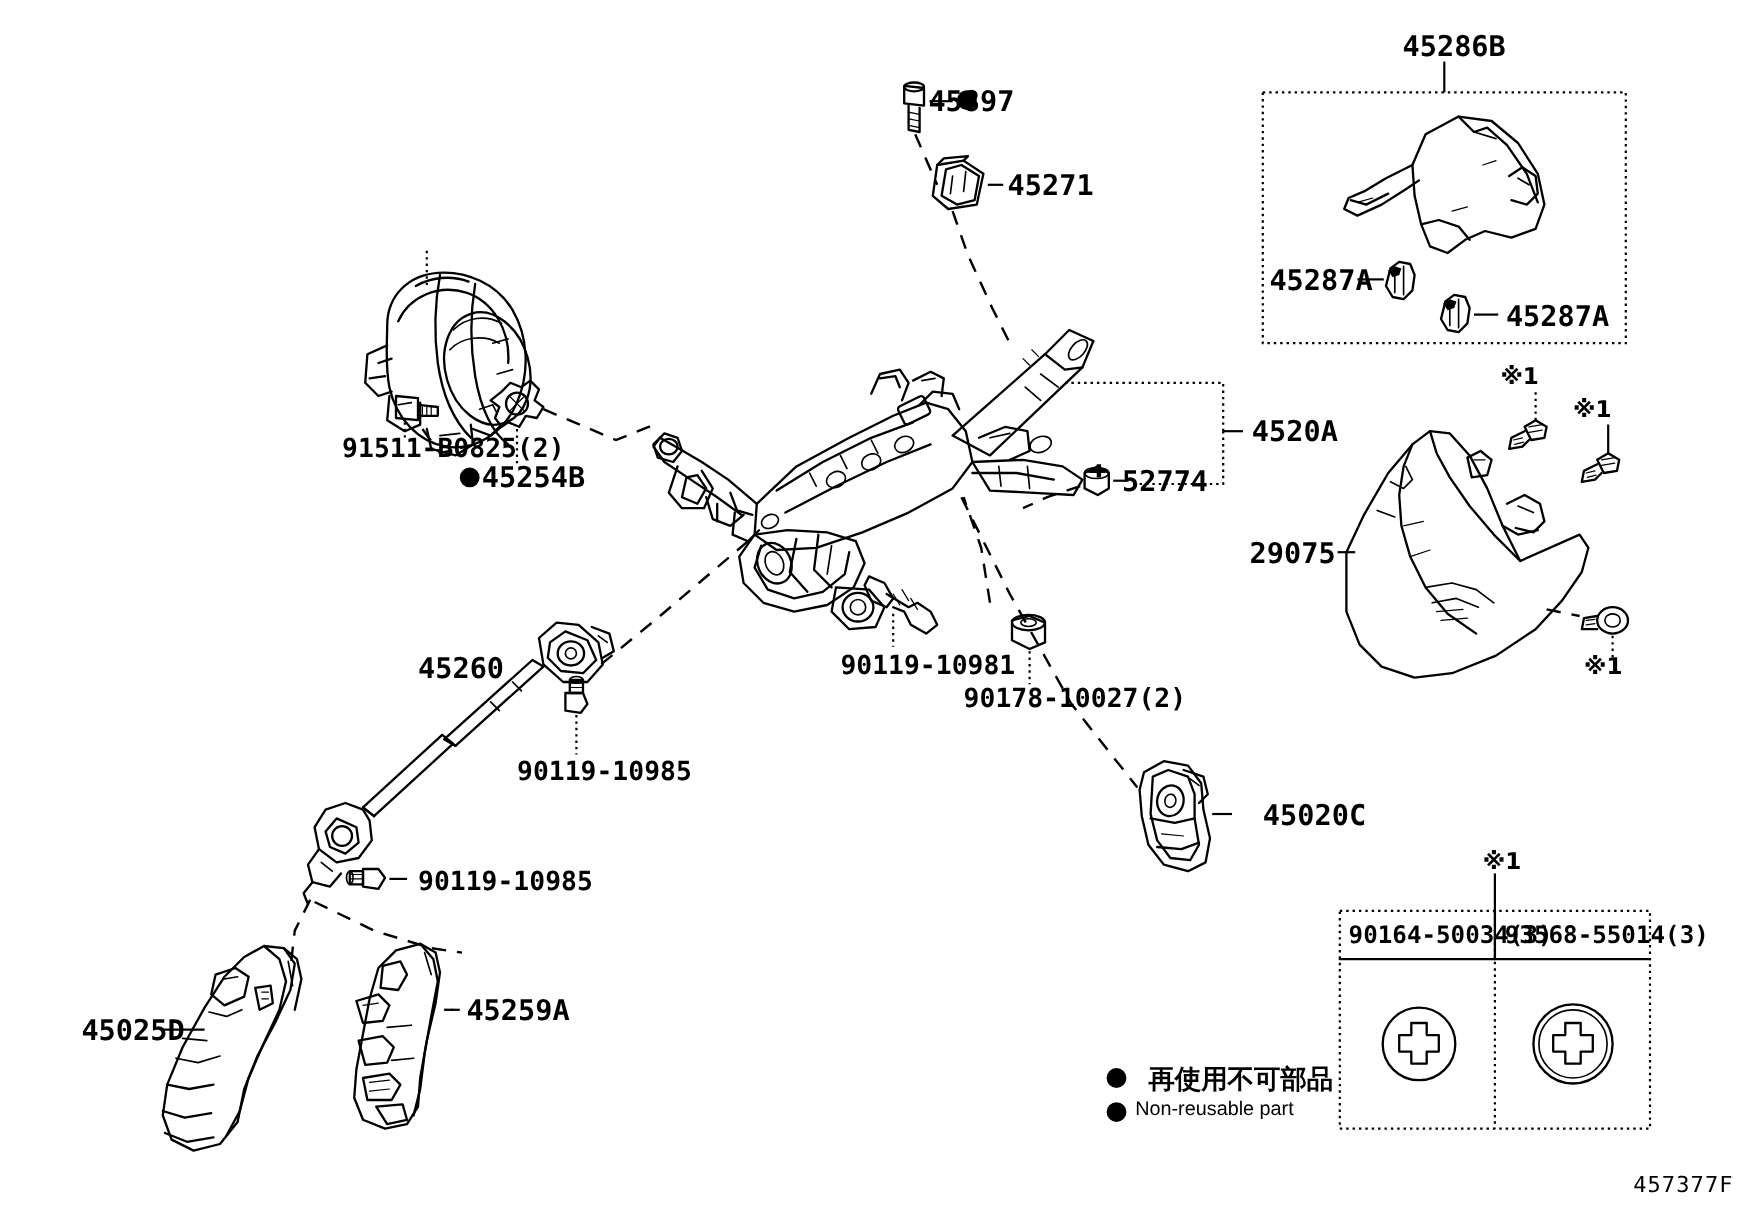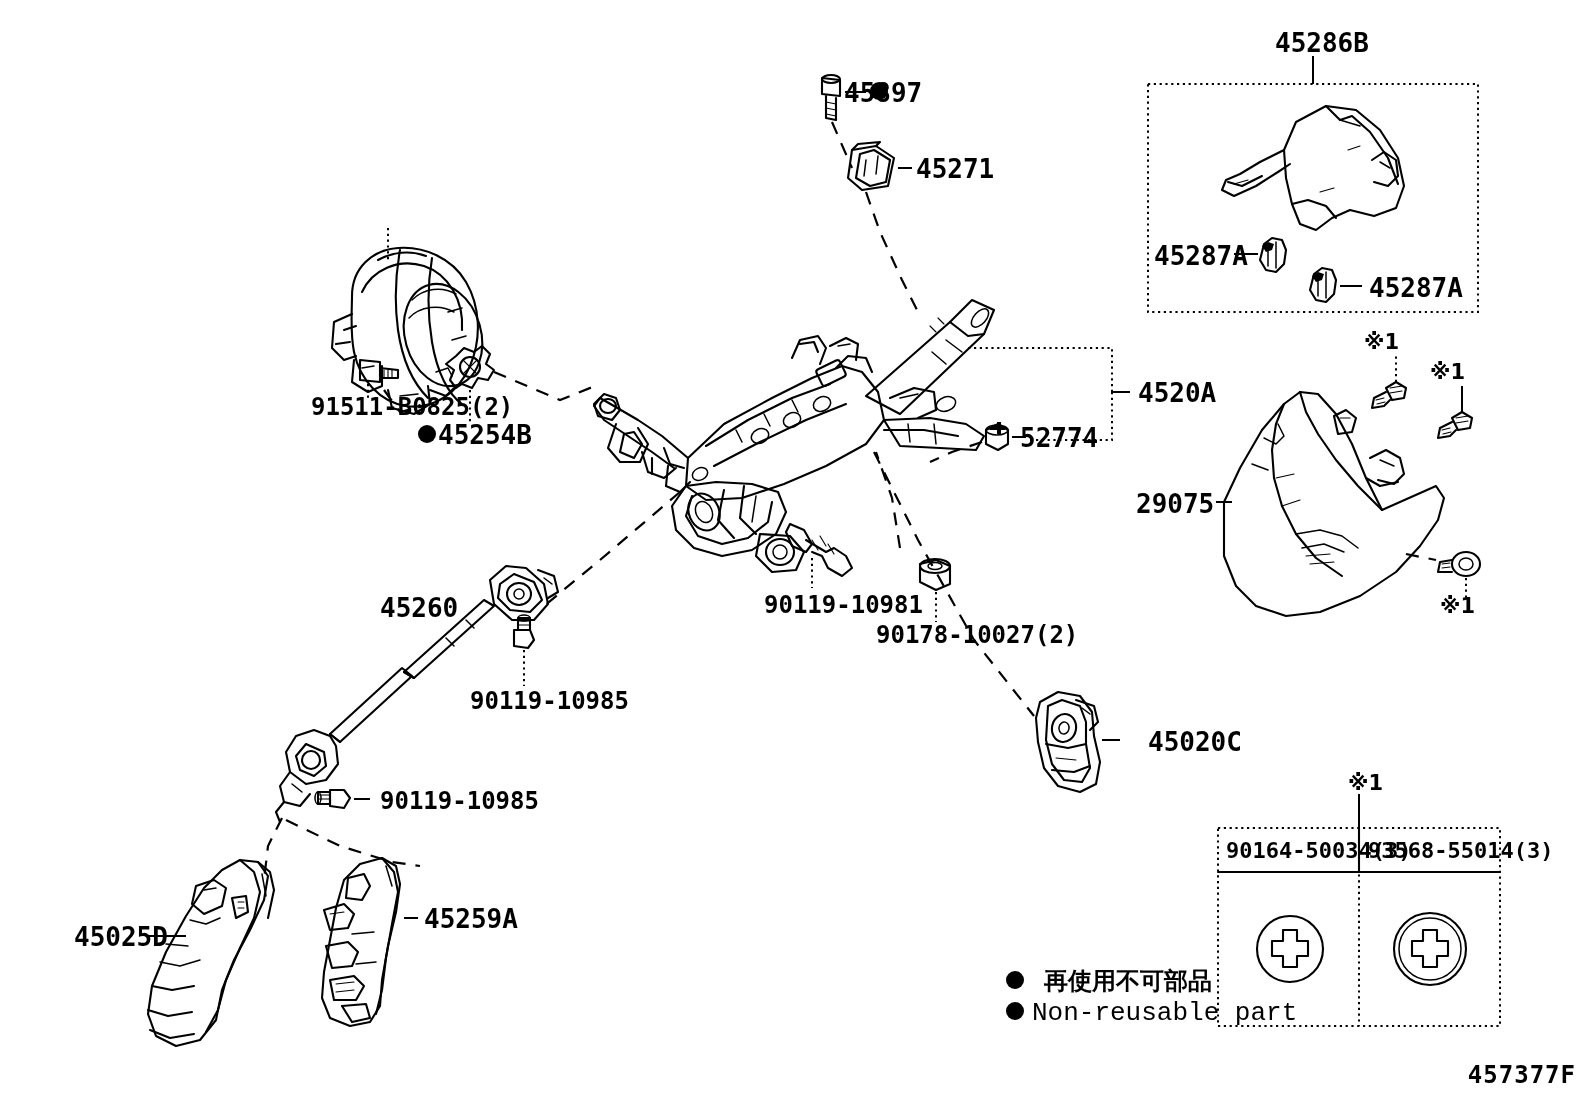--- a/index.html
+++ b/index.html
@@ -33,39 +33,39 @@
   }
   .s26 { font-size: 26px; }
   .s24 { font-size: 24px; }
   .s22 { font-size: 22px; }
   .jp {
     font-family: "DejaVu Sans", "Liberation Sans", sans-serif;
     font-weight: 600;
     margin-left: 12px;
   }
   .legend-en {
-    font-family: Liberation Mono, monospace;
+    font-family: Liberation Sans, sans-serif;
     font-weight: 400;
-    font-size: 26px;
+    font-size: 18px;
     text-align: center;
   }
   .refmark {
     position: absolute;
     font-family: "DejaVu Sans", "Liberation Sans", sans-serif;
     font-size: 21px;
     font-weight: 600;
     color: #000;
     white-space: pre;
   }
   .figid {
     position: absolute;
     right: 16px;
     bottom: 10px;
-    font-size: 24px;
-    font-weight: 700;
+    font-size: 20px;
+    font-weight: 400;
     font-family: "DejaVu Sans Mono", "Liberation Mono", monospace;
     letter-spacing: 1px;
   }
 </style>
 </head>
 <body>
 
 <div id="page">
 
   <svg id="art" viewBox="0 0 1592 1099">

